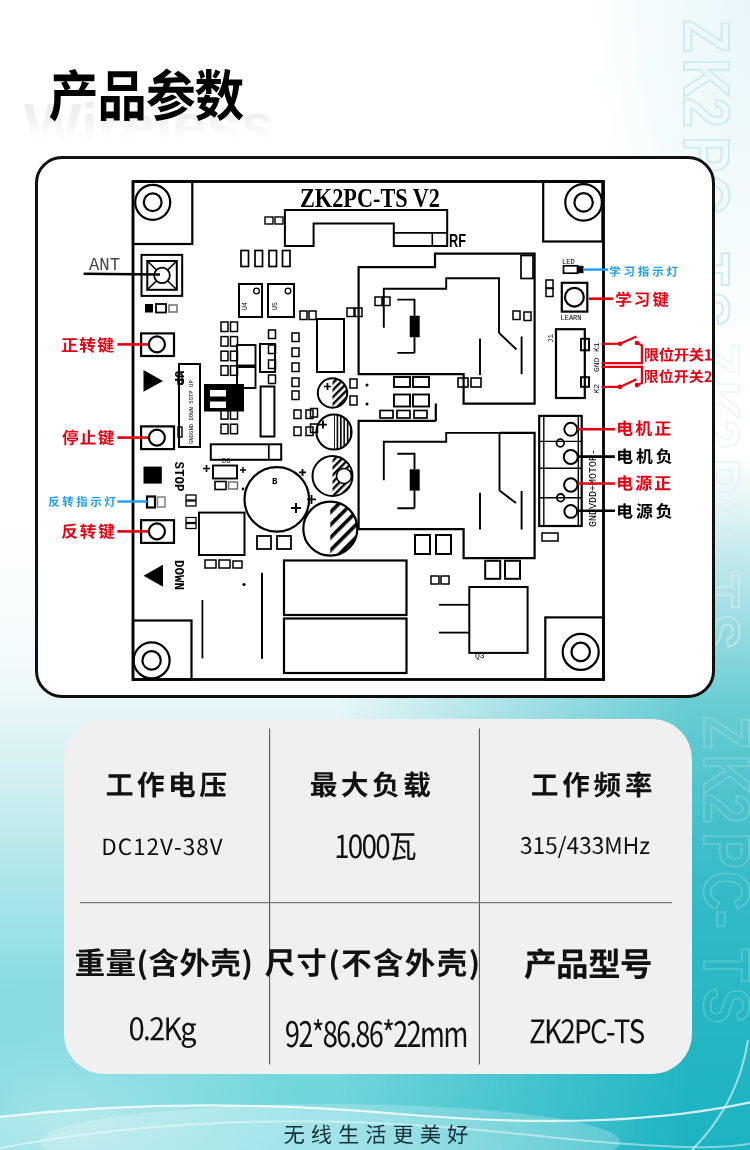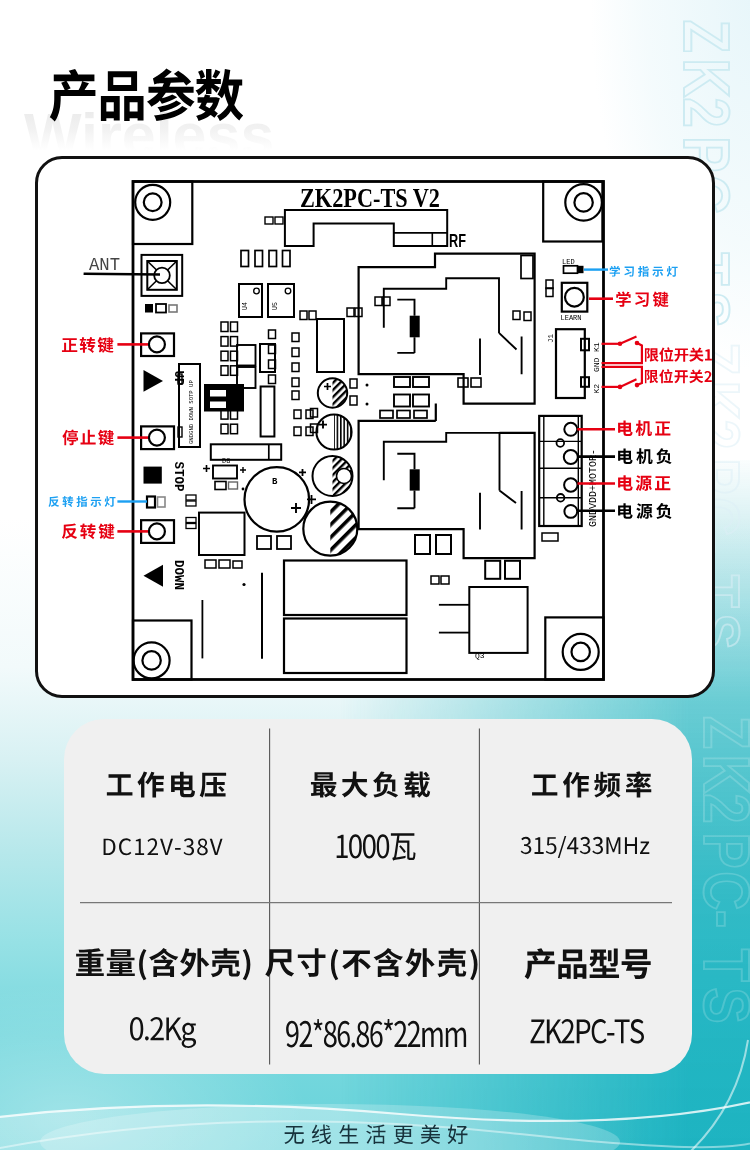--- a/index.html
+++ b/index.html
@@ -35,21 +35,21 @@
     <text transform="translate(704,716) rotate(90) scale(1,1.21)" font-size="54" font-weight="bold" fill="none" stroke="#ffffff" stroke-opacity="0.18" stroke-width="1.6">Z</text>
     <text transform="translate(704,754.8) rotate(90) scale(1,1.21)" font-size="54" font-weight="bold" fill="none" stroke="#ffffff" stroke-opacity="0.18" stroke-width="1.6">K</text>
     <text transform="translate(704,793.6) rotate(90) scale(1,1.21)" font-size="54" font-weight="bold" fill="none" stroke="#ffffff" stroke-opacity="0.18" stroke-width="1.6">2</text>
     <text transform="translate(704,832.4) rotate(90) scale(1,1.21)" font-size="54" font-weight="bold" fill="none" stroke="#ffffff" stroke-opacity="0.18" stroke-width="1.6">P</text>
     <text transform="translate(704,871.2) rotate(90) scale(1,1.21)" font-size="54" font-weight="bold" fill="none" stroke="#ffffff" stroke-opacity="0.18" stroke-width="1.6">C</text>
     <text transform="translate(704,910.0) rotate(90) scale(1,1.21)" font-size="54" font-weight="bold" fill="none" stroke="#ffffff" stroke-opacity="0.18" stroke-width="1.6">-</text>
     <text transform="translate(704,948.8) rotate(90) scale(1,1.21)" font-size="54" font-weight="bold" fill="none" stroke="#ffffff" stroke-opacity="0.18" stroke-width="1.6">T</text>
     <text transform="translate(704,987.6) rotate(90) scale(1,1.21)" font-size="54" font-weight="bold" fill="none" stroke="#ffffff" stroke-opacity="0.18" stroke-width="1.6">S</text>
   </svg>
 
-<div class="abs" style="left:24px;top:100px;font-size:61px;font-weight:bold;letter-spacing:0px;background:linear-gradient(180deg,#e7e7e7 0%,#f2f2f2 42%,#ffffff 72%);-webkit-background-clip:text;background-clip:text;color:transparent;">Wireless</div>
+<div class="abs" style="left:24px;top:90px;font-size:61px;font-weight:bold;letter-spacing:0px;background:linear-gradient(180deg,#e7e7e7 0%,#f2f2f2 42%,#ffffff 72%);-webkit-background-clip:text;background-clip:text;color:transparent;">Wireless</div>
 
 <svg class="abs" style="left:0;top:0" width="750" height="140" viewBox="0 0 750 140">
     <g transform="matrix(0.4959,0,0,0.5539,48.81,116.05)">
       <path fill="#000" d="M40 -82C42 -80 44 -77 45 -75H10V-63H33L25 -60C27 -56 30 -51 32 -47H11V-33C11 -23 10 -9 2 2C5 3 10 8 12 10C22 -2 24 -20 24 -33V-36H94V-47H72L81 -59L67 -63C66 -58 63 -52 60 -47H37L44 -50C42 -54 39 -59 36 -63H92V-75H59C58 -78 55 -82 53 -85Z M130 -70H166V-56H130ZM119 -81V-45H178V-81ZM105 -36V9H116V4H131V8H143V-36ZM116 -8V-25H131V-8ZM152 -36V9H163V4H179V8H191V-36ZM163 -8V-25H179V-8Z M257 -28C249 -22 232 -18 219 -16C221 -14 224 -10 225 -7C240 -10 257 -15 267 -23ZM269 -18C258 -8 235 -3 212 -1C214 1 216 6 217 9C244 6 266 0 280 -13ZM213 -57C216 -58 219 -59 232 -59C231 -57 230 -55 229 -53H201V-42H221C215 -36 207 -30 198 -26C201 -24 206 -19 207 -17C213 -20 219 -23 224 -28C225 -26 227 -24 228 -22C238 -25 250 -29 259 -34L249 -39C244 -37 236 -34 228 -32C231 -36 234 -39 236 -42H256C263 -32 274 -22 286 -17C288 -20 291 -24 294 -26C285 -30 276 -36 270 -42H292V-53H243C244 -55 245 -58 246 -60L272 -61C274 -59 276 -57 277 -55L287 -62C282 -68 270 -77 261 -82L252 -76C255 -75 258 -72 261 -70L233 -69C238 -73 243 -76 248 -80L237 -86C230 -79 220 -73 217 -72C214 -70 212 -69 210 -68C211 -65 212 -60 213 -57Z M336 -84C335 -80 332 -74 330 -71L337 -68C340 -71 343 -75 346 -80ZM331 -24C330 -20 327 -17 324 -14L316 -18L319 -24ZM302 -15C307 -13 312 -10 316 -8C311 -4 304 -2 297 0C299 2 301 6 302 9C311 6 319 3 326 -2C329 -1 331 1 334 3L341 -5C339 -6 336 -8 334 -10C339 -15 342 -23 345 -32L338 -34L337 -34H324L326 -37L315 -39C314 -37 314 -36 313 -34H300V-24H308C306 -20 304 -17 302 -15ZM301 -80C303 -76 306 -71 306 -67H298V-58H313C308 -53 302 -48 296 -46C298 -44 301 -40 302 -37C307 -40 313 -44 317 -49V-40H328V-51C332 -48 336 -44 338 -42L345 -51C343 -52 337 -55 333 -58H347V-67H328V-85H317V-67H307L315 -71C314 -74 312 -80 309 -83ZM355 -85C353 -67 348 -50 340 -39C343 -38 347 -34 349 -32C351 -34 353 -37 354 -41C356 -33 359 -26 362 -20C356 -11 349 -5 339 0C341 2 344 7 345 9C354 5 362 -1 367 -9C372 -2 378 4 384 8C386 5 390 1 392 -1C385 -6 379 -12 374 -20C379 -30 382 -41 384 -55H390V-66H363C364 -72 365 -77 366 -83ZM372 -55C371 -47 370 -39 368 -33C365 -40 363 -47 362 -55Z"></path>
     </g>
   </svg>
 
 <div class="abs" style="left:35px;top:156px;width:680px;height:542px;background:#fff;border:3px solid #111;border-radius:27px;box-sizing:border-box;"></div>
 
 <div class="abs" style="left:64px;top:719px;width:628px;height:355px;background:#f0f0f0;border-radius:40px;"></div>

